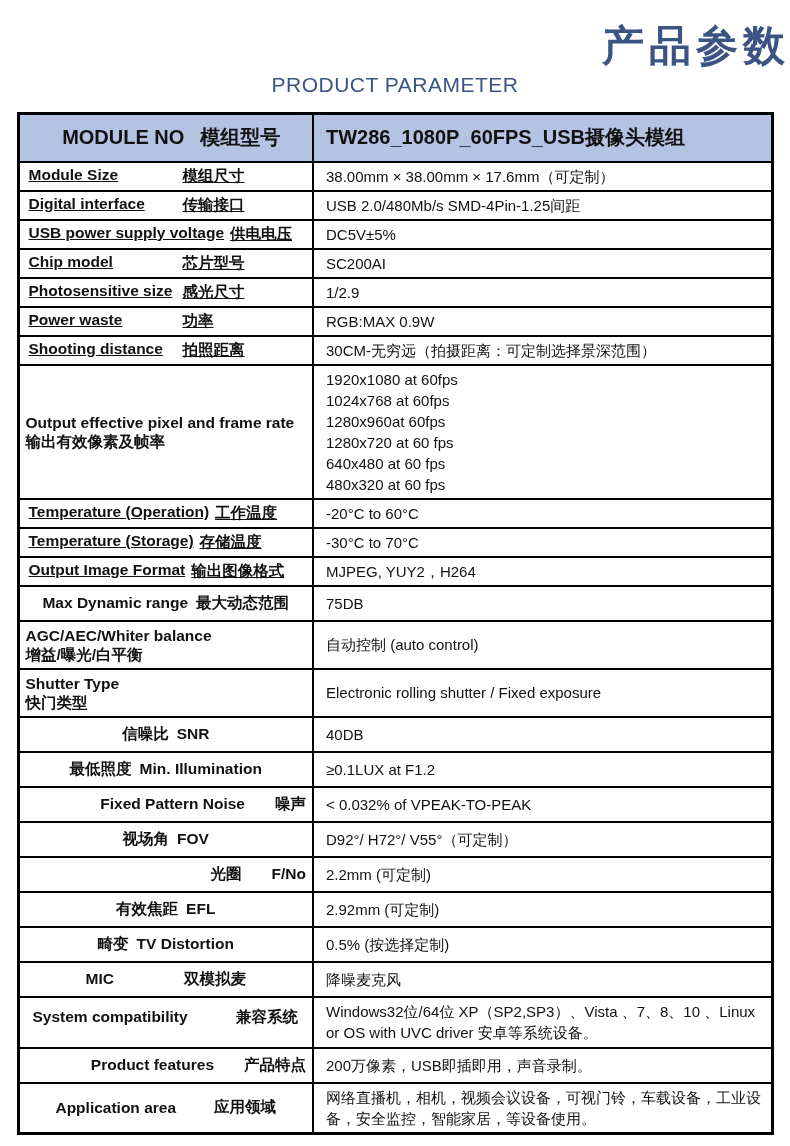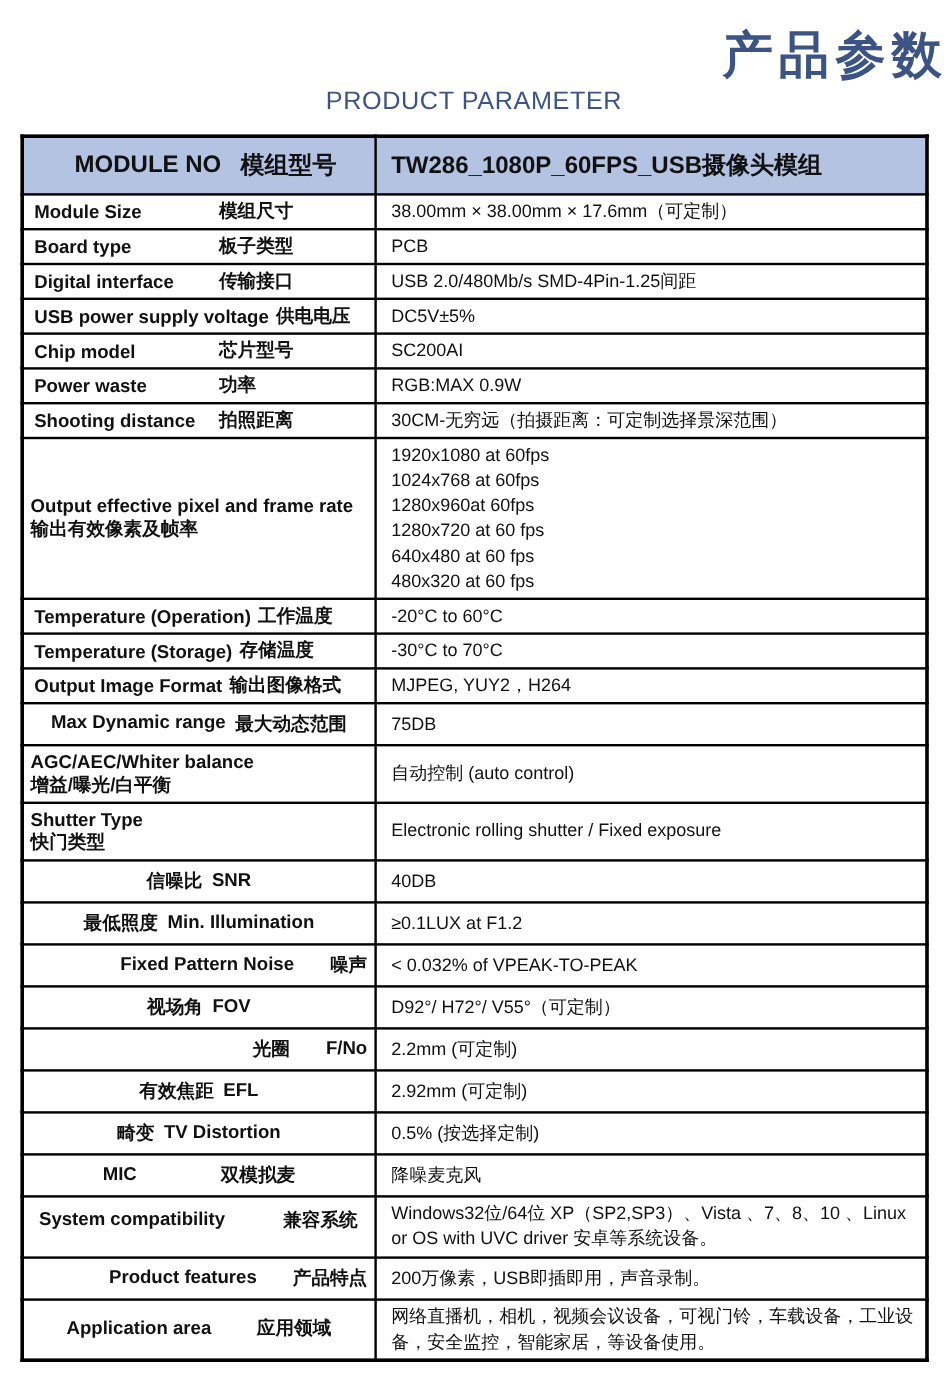--- a/index.html
+++ b/index.html
@@ -51,21 +51,21 @@
     font-weight: 700;
   }
   .header-label { display: flex; justify-content: center; align-items: center; gap: 16px; margin-left: 11px; }
   .header-value { padding-left: 12px; }
 
   .label-cell { font-weight: 700; font-size: 15.5px; padding: 3px 6px; }
   .value-cell { font-size: 15px; font-weight: 500; padding: 3px 8px 3px 12px; line-height: 21px; }
   .val-line { min-height: 21px; }
 
   .layout-tab { padding-top: 2px; padding-bottom: 2px; }
-  .layout-tab .label-inner { display: flex; align-items: flex-end; gap: 6px; padding-left: 3px; }
+  .layout-tab .label-inner { display: flex; align-items: flex-start; gap: 6px; padding-left: 3px; text-decoration: underline; }
   .layout-tab .lbl-0 { min-width: 148px; flex: 0 0 auto; }
 
   .layout-center,
   .layout-center-g30,
   .layout-center-g42,
   .layout-center-g70 { padding-top: 6px; padding-bottom: 6px; }
   .layout-center .label-inner,
   .layout-center-g30 .label-inner,
   .layout-center-g42 .label-inner,
   .layout-center-g70 .label-inner { display: flex; justify-content: center; align-items: center; }
@@ -112,31 +112,20 @@
             <span class="lbl lbl-1">模组尺寸</span>
           </div>
         </td>
         <td class="value-cell">
           <div class="val-line">38.00mm × 38.00mm × 17.6mm（可定制）</div>
         </td>
       </tr>
       <tr>
         <td class="label-cell layout-tab">
           <div class="label-inner">
-            <span class="lbl lbl-0">Board type</span>
-            <span class="lbl lbl-1">板子类型</span>
-          </div>
-        </td>
-        <td class="value-cell">
-          <div class="val-line">PCB</div>
-        </td>
-      </tr>
-      <tr>
-        <td class="label-cell layout-tab">
-          <div class="label-inner">
             <span class="lbl lbl-0">Digital interface</span>
             <span class="lbl lbl-1">传输接口</span>
           </div>
         </td>
         <td class="value-cell">
           <div class="val-line">USB 2.0/480Mb/s  SMD-4Pin-1.25间距</div>
         </td>
       </tr>
       <tr>
         <td class="label-cell layout-tab">
@@ -151,20 +140,31 @@
       </tr>
       <tr>
         <td class="label-cell layout-tab">
           <div class="label-inner">
             <span class="lbl lbl-0">Chip model</span>
             <span class="lbl lbl-1">芯片型号</span>
           </div>
         </td>
         <td class="value-cell">
           <div class="val-line">SC200AI</div>
+        </td>
+      </tr>
+      <tr>
+        <td class="label-cell layout-tab">
+          <div class="label-inner">
+            <span class="lbl lbl-0">Photosensitive size</span>
+            <span class="lbl lbl-1">感光尺寸</span>
+          </div>
+        </td>
+        <td class="value-cell">
+          <div class="val-line">1/2.9</div>
         </td>
       </tr>
       <tr>
         <td class="label-cell layout-tab">
           <div class="label-inner">
             <span class="lbl lbl-0">Power waste</span>
             <span class="lbl lbl-1">功率</span>
           </div>
         </td>
         <td class="value-cell">

